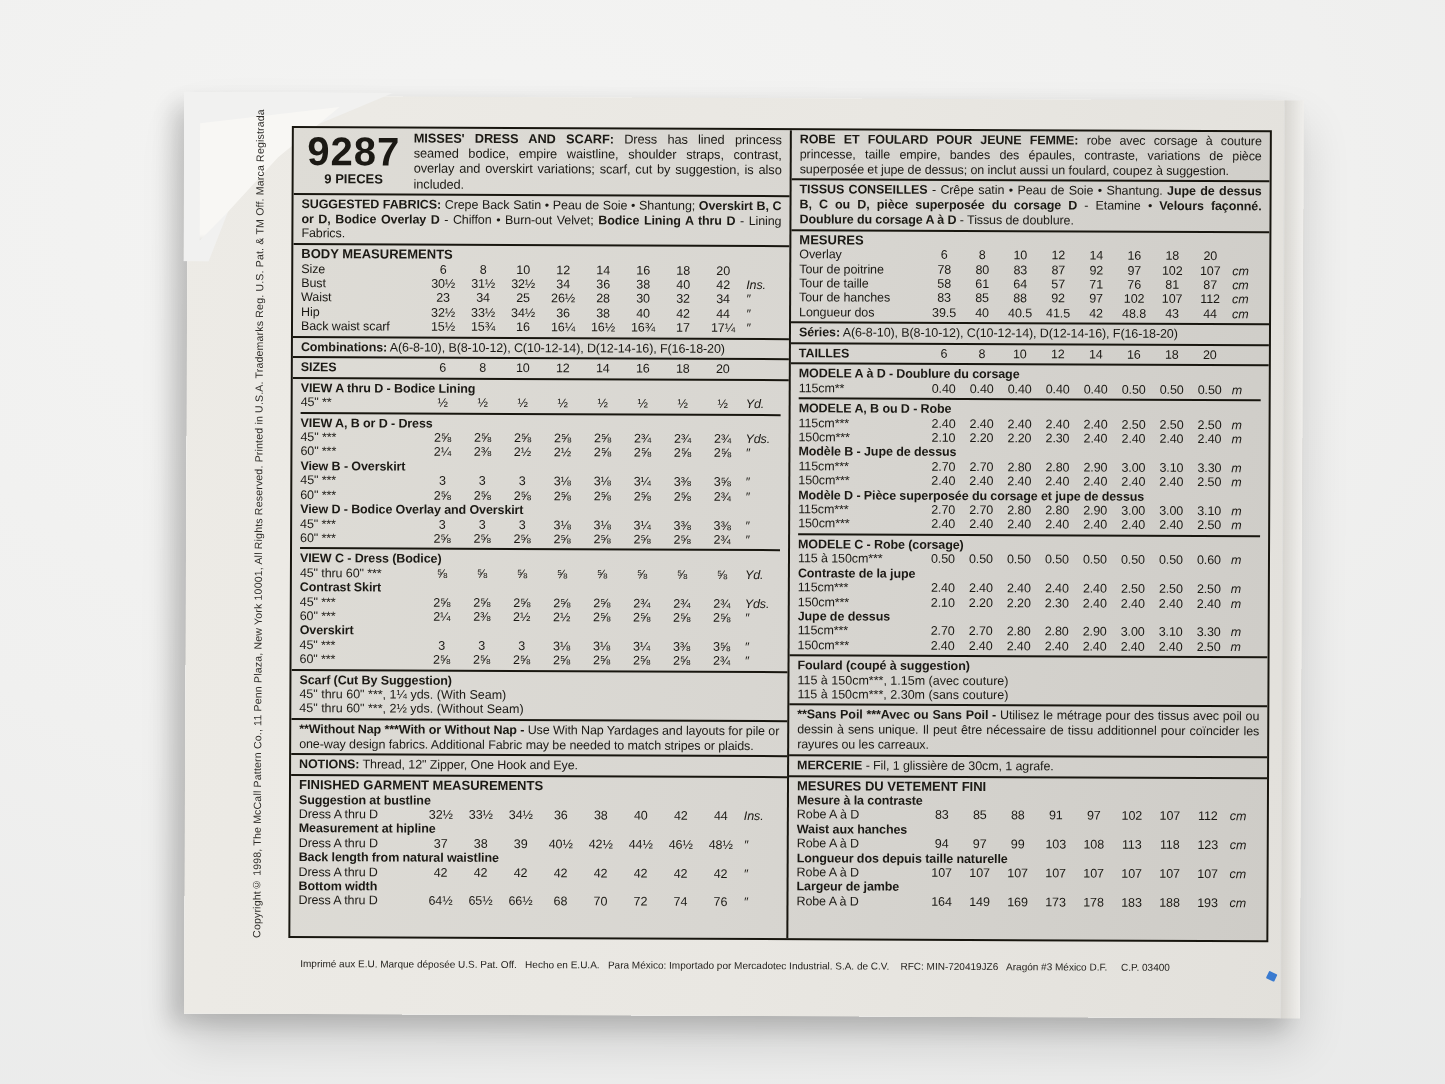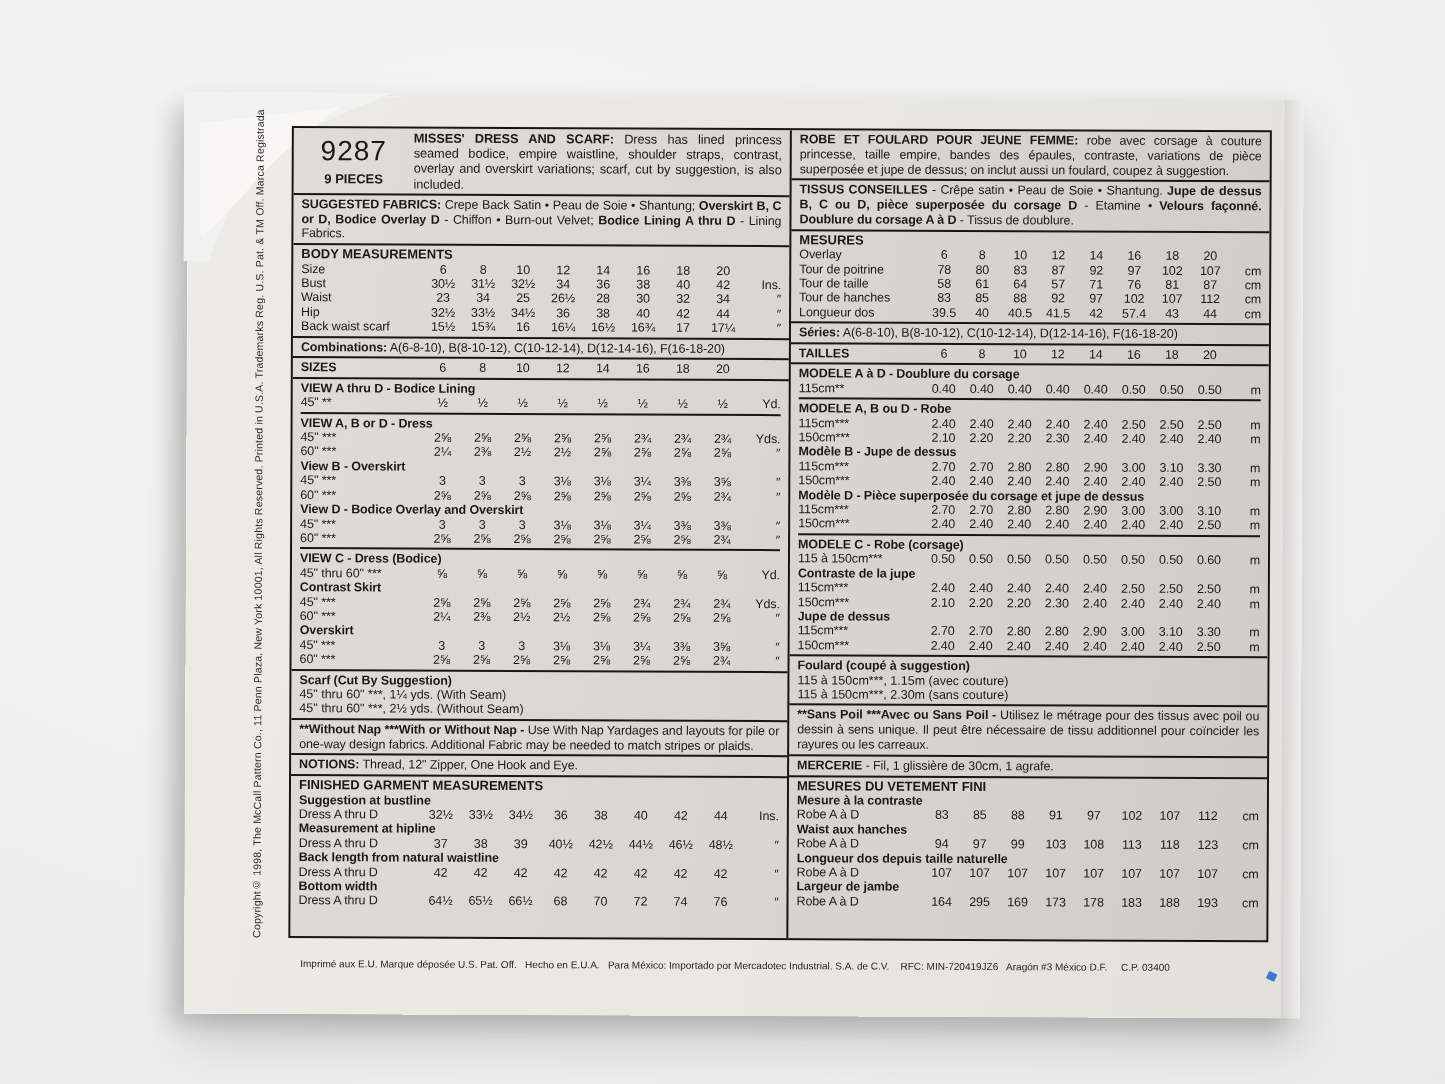--- a/index.html
+++ b/index.html
@@ -59,31 +59,31 @@
   .col-right{ border-left:2.5px solid #18160f; }
   .sec{ padding:2px 8px 2px 8px; border-bottom:2px solid #18160f; }
   .sec.grow{ border-bottom:none; flex:1; }
   .para{ font-size:12.5px; line-height:14.8px; text-align:justify; letter-spacing:-.1px; }
   .shead{ font-weight:bold; font-size:12.5px; line-height:14.4px; letter-spacing:-.1px; white-space:nowrap; }
   .line{ font-size:12.5px; line-height:14.4px; }
   .title{ font-weight:bold; font-size:13px; line-height:14.4px; }
   
   .hdr{ display:flex; gap:8px; }
   .numblock{ width:104px; flex:0 0 104px; text-align:center; padding-top:2px; }
-  .pnum{ font-size:28px; line-height:38px; font-weight:normal; letter-spacing:1px; }
+  .pnum{ font-size:40px; line-height:38px; font-weight:bold; letter-spacing:1px; }
   .pieces{ font-size:13px; font-weight:bold; line-height:18px; }
   .desc{ flex:1; font-size:12.8px; line-height:15.2px; text-align:justify; letter-spacing:-.1px; }
   
   .mrow{ display:grid; font-size:12.5px; line-height:14.4px; letter-spacing:-.1px; }
   .col-left .mrow{ grid-template-columns:122px repeat(8,1fr) 38px; }
   .col-right .mrow{ grid-template-columns:126px repeat(8,1fr) 32px; }
   .mlabel{ white-space:nowrap; }
   .mlabel.b{ font-weight:bold; }
   .mval{ text-align:center; }
-  .munit{ text-align:right; padding-left:3px; }
+  .munit{ text-align:left; padding-left:3px;font-style:italic; }
   .ysec.rule{ border-top:2px solid #18160f; margin-top:2px; padding-top:2px; }
   .fineprint{
     position:absolute; left:116px; top:862px; width:980px;
     font-size:10px; color:#24221e; white-space:pre; letter-spacing:0;
   }
 </style>
 </head>
 <body>
 
 <div class="photo">
@@ -492,21 +492,21 @@
                 <span class="mval">112</span>
                 <span class="munit">cm</span>
               </div>
               <div class="mrow">
                 <span class="mlabel">Longueur dos</span>
                 <span class="mval">39.5</span>
                 <span class="mval">40</span>
                 <span class="mval">40.5</span>
                 <span class="mval">41.5</span>
                 <span class="mval">42</span>
-                <span class="mval">57.4</span>
+                <span class="mval">48.8</span>
                 <span class="mval">43</span>
                 <span class="mval">44</span>
                 <span class="munit">cm</span>
               </div>
             </div>
         </div>
 
         <div class="sec para"><b>Séries:</b><span>  A(6-8-10), B(8-10-12), C(10-12-14), D(12-14-16), F(16-18-20)</span></div>
 
         <div class="sec">
@@ -750,21 +750,21 @@
                   <span class="mval">107</span>
                   <span class="mval">107</span>
                   <span class="munit">cm</span>
                 </div>
               </div>
               <div class="ysec">
                 <div class="shead"><b>Largeur de jambe</b></div>
                 <div class="mrow">
                   <span class="mlabel">Robe A à D</span>
                   <span class="mval">164</span>
-                  <span class="mval">295</span>
+                  <span class="mval">149</span>
                   <span class="mval">169</span>
                   <span class="mval">173</span>
                   <span class="mval">178</span>
                   <span class="mval">183</span>
                   <span class="mval">188</span>
                   <span class="mval">193</span>
                   <span class="munit">cm</span>
                 </div>
               </div>
             </div>

